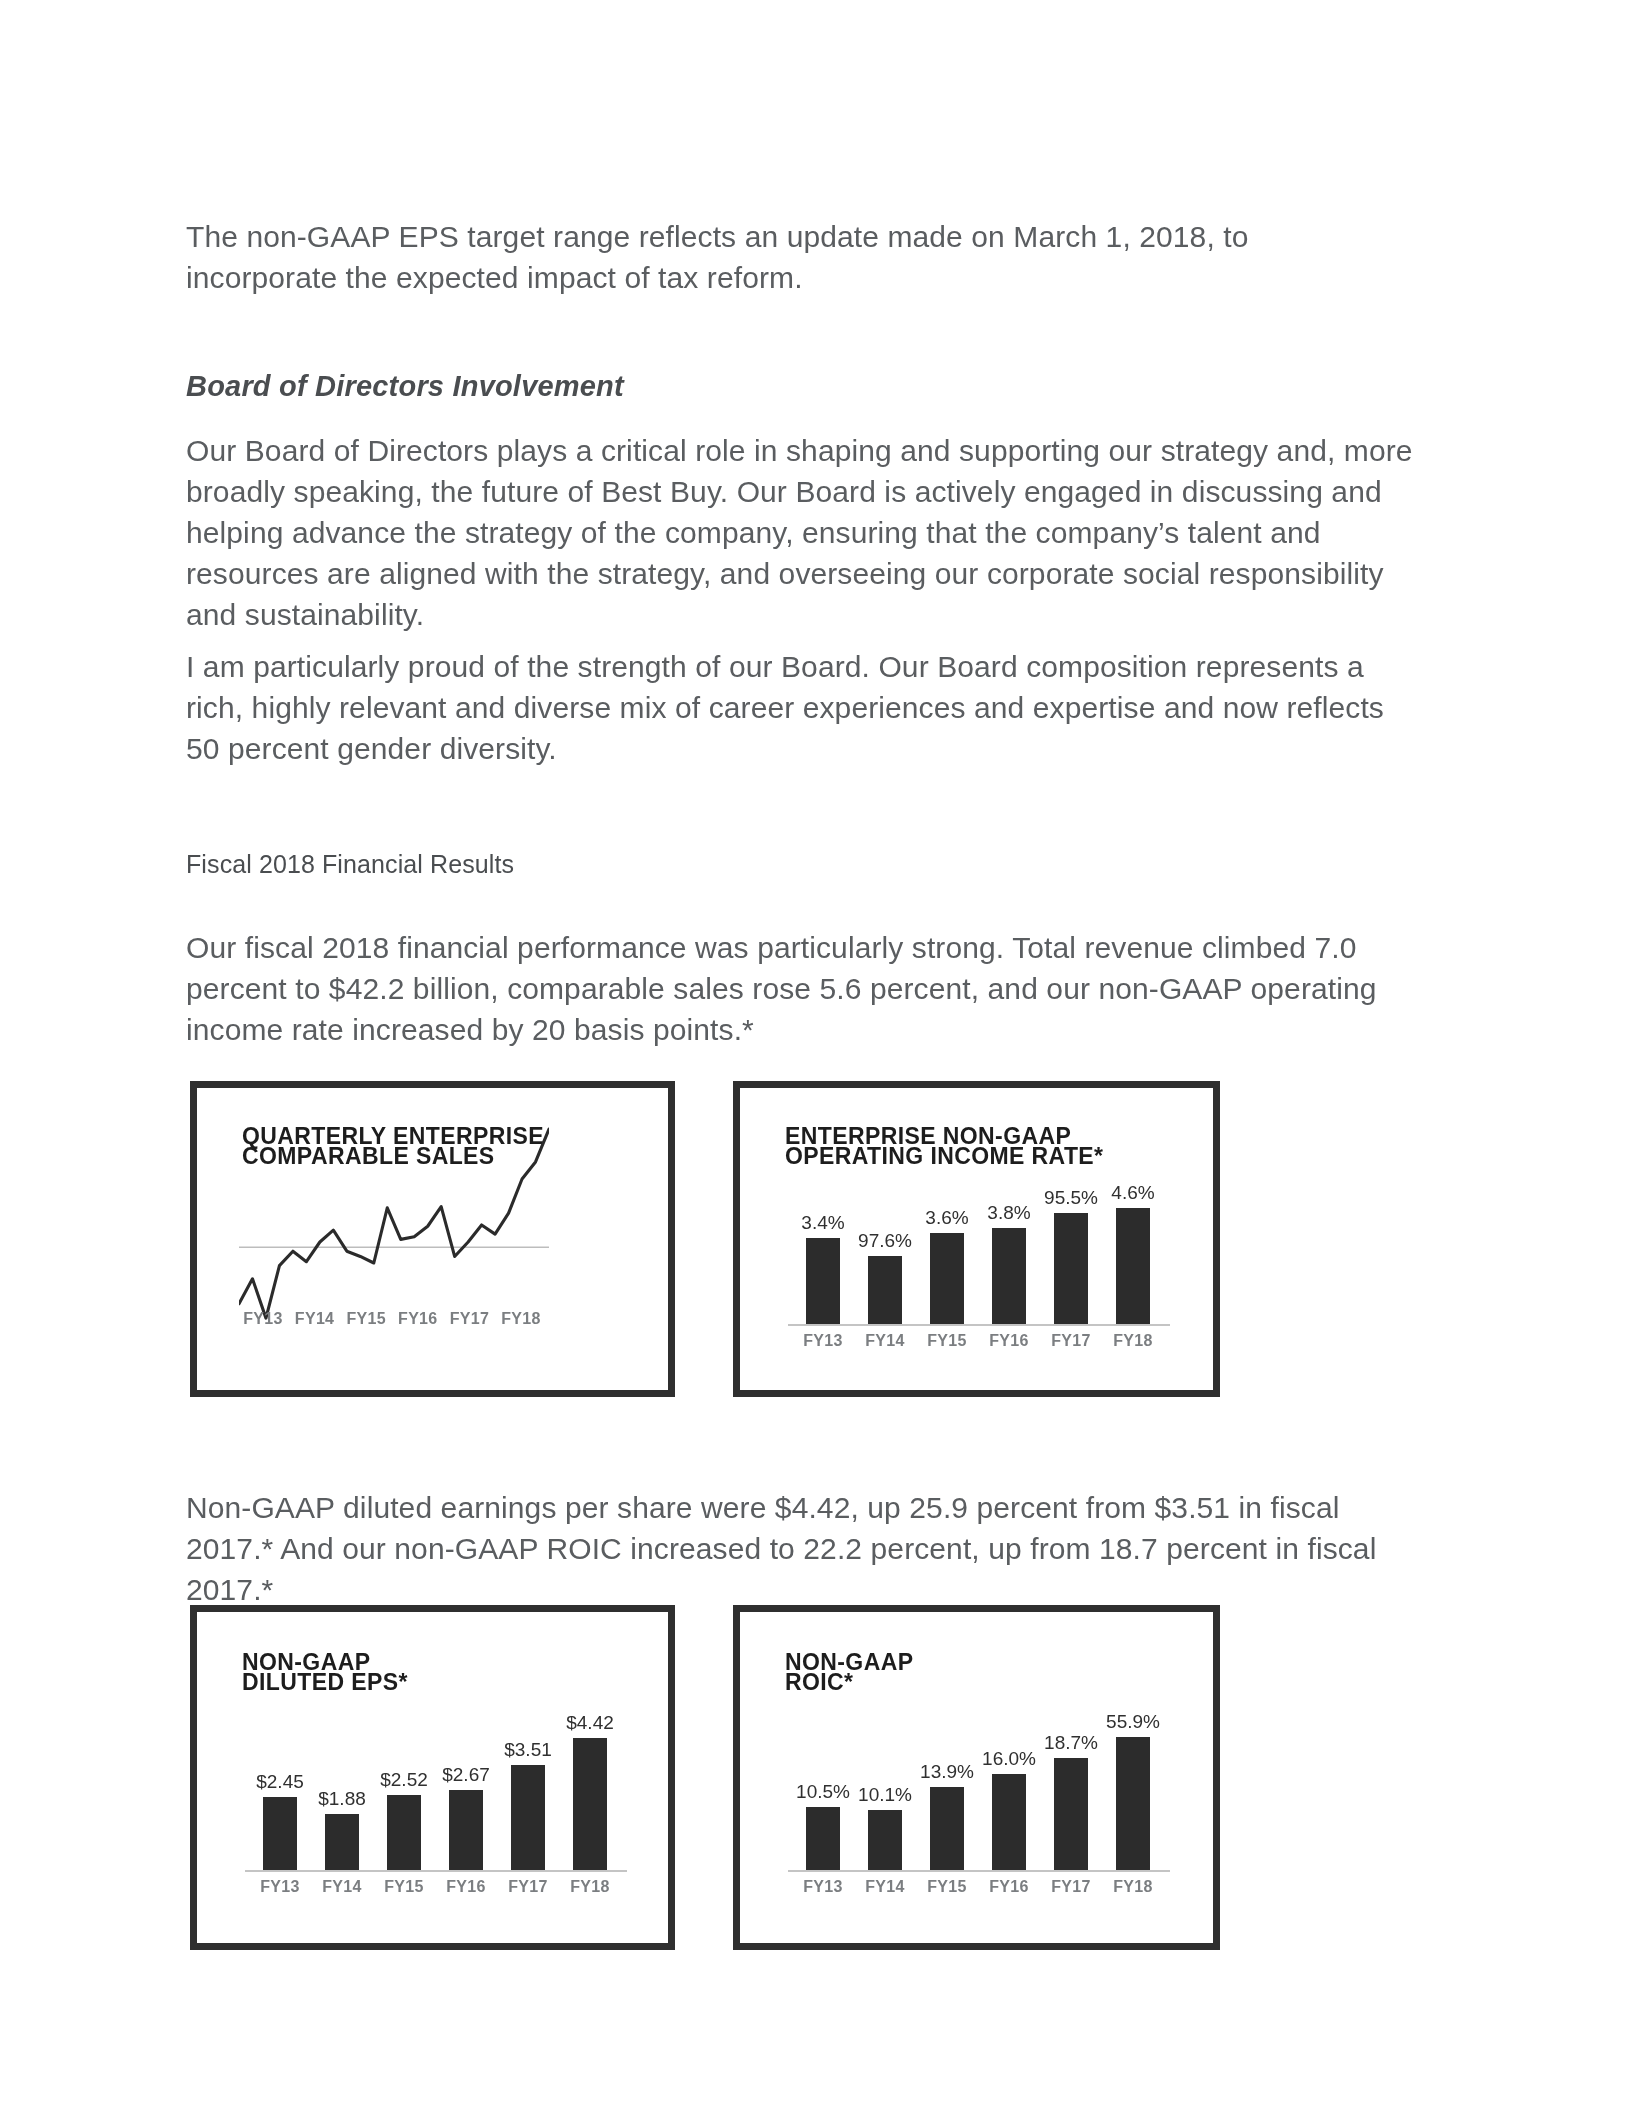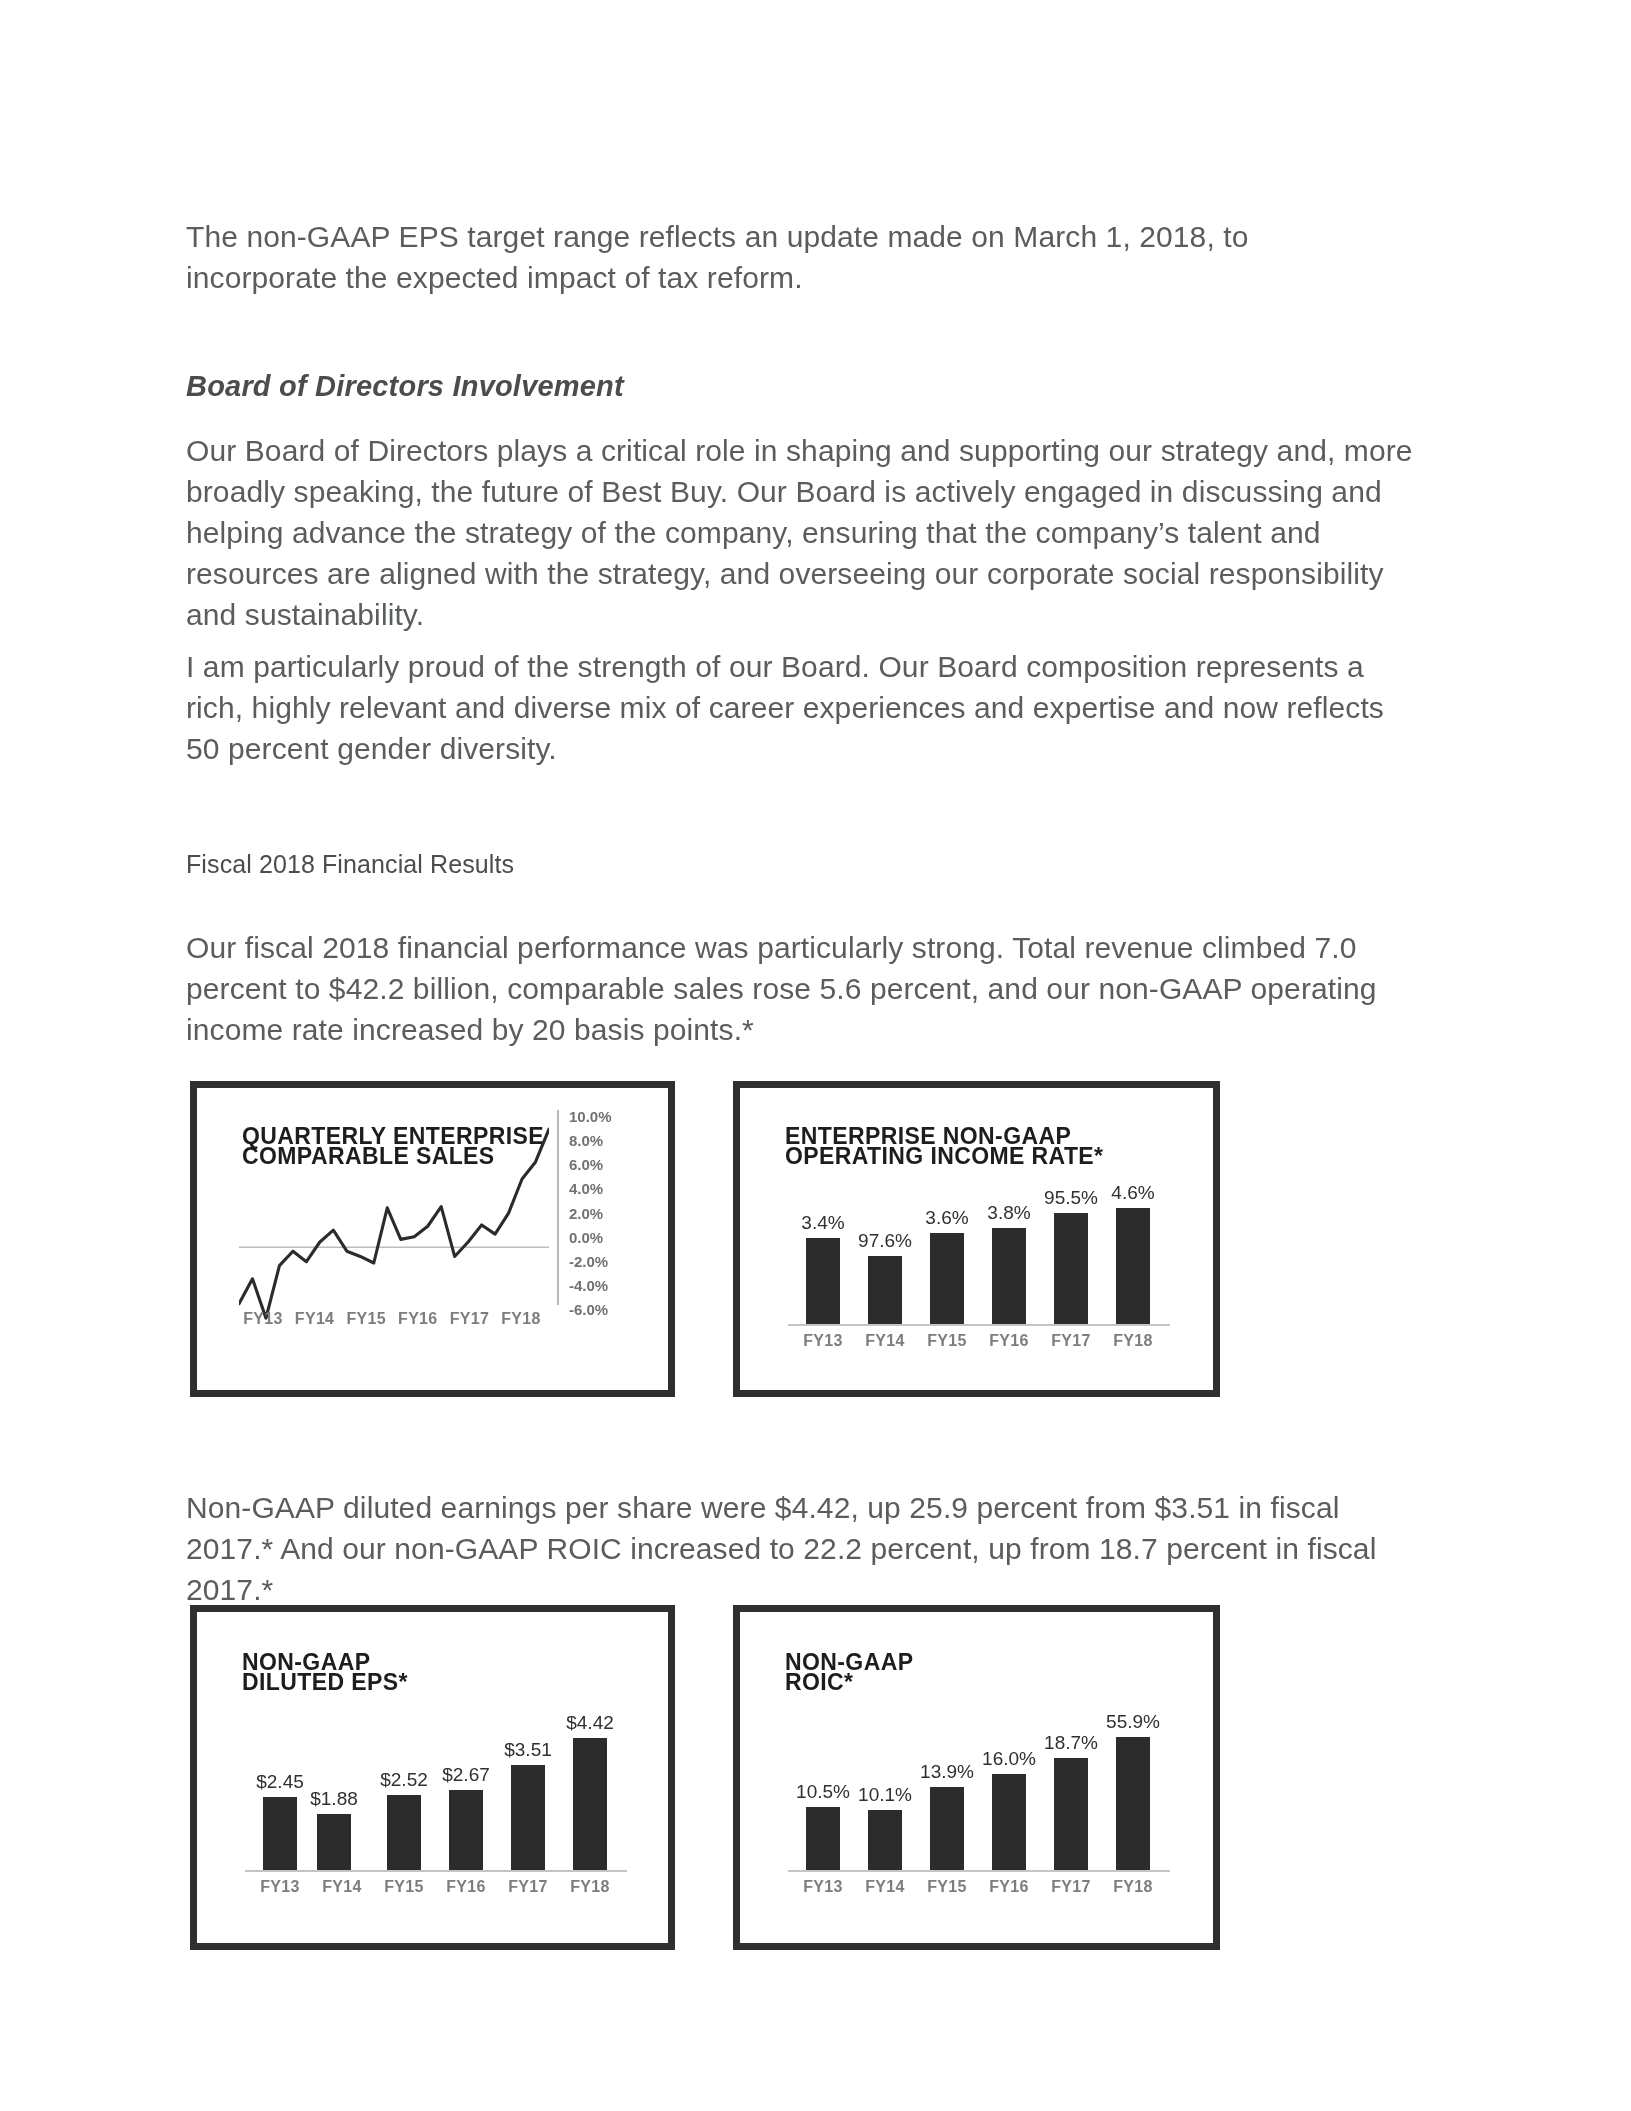--- a/index.html
+++ b/index.html
@@ -187,31 +187,20 @@
 
     <p class="para" id="p-fiscal">Our fiscal 2018 financial performance was particularly strong. Total revenue climbed 7.0 percent to $42.2 billion, comparable sales rose 5.6 percent, and our non-GAAP operating income rate increased by 20 basis points.*</p>
 
     <div class="chart-card" id="card-comp">
       <div class="chart-title" id="comp-title">QUARTERLY ENTERPRISE
 COMPARABLE SALES</div>
       <svg class="line-plot" id="comp-svg" viewBox="0 0 310 210" preserveAspectRatio="none">
           <line x1="0" x2="310" y1="131.25" y2="131.25" stroke="#bdbdbd" stroke-width="1.4" vector-effect="non-scaling-stroke"></line>
           <polyline points="0,187.6875 13.478260869565217,162.75 26.956521739130434,202.125 40.43478260869565,149.625 53.91304347826087,135.1875 67.39130434782608,145.6875 80.8695652173913,126 94.34782608695653,114.1875 107.82608695652173,135.1875 121.30434782608697,140.4375 134.78260869565216,147 148.2608695652174,91.875 161.7391304347826,123.375 175.2173913043478,120.75 188.69565217391306,110.25 202.17391304347825,90.5625 215.65217391304347,140.4375 229.1304347826087,126 242.60869565217394,108.9375 256.0869565217391,118.125 269.5652173913043,97.125 283.04347826086956,63 296.5217391304348,45.9375 310,13.125" fill="none" stroke="#2b2b2b" stroke-width="3.1" stroke-linejoin="round" stroke-linecap="round" vector-effect="non-scaling-stroke"></polyline>
         </svg>
-      <div class="axis-ticks" id="comp-ticks">
-          <div class="tick" style="top: 0px;">10.0%</div>
-          <div class="tick" style="top: 24.125px;">8.0%</div>
-          <div class="tick" style="top: 48.25px;">6.0%</div>
-          <div class="tick" style="top: 72.375px;">4.0%</div>
-          <div class="tick" style="top: 96.5px;">2.0%</div>
-          <div class="tick" style="top: 120.625px;">0.0%</div>
-          <div class="tick" style="top: 144.75px;">-2.0%</div>
-          <div class="tick" style="top: 168.875px;">-4.0%</div>
-          <div class="tick" style="top: 193px;">-6.0%</div>
-        </div>
       <div class="xlabels" id="comp-xlabels">
           <span style="left: 26px;">FY13</span>
           <span style="left: 77.6px;">FY14</span>
           <span style="left: 129.2px;">FY15</span>
           <span style="left: 180.8px;">FY16</span>
           <span style="left: 232.4px;">FY17</span>
           <span style="left: 284px;">FY18</span>
         </div>
     </div>
 
@@ -258,21 +247,21 @@
     <p class="para" id="p-eps">Non-GAAP diluted earnings per share were $4.42, up 25.9 percent from $3.51 in fiscal 2017.* And our non-GAAP ROIC increased to 22.2 percent, up from 18.7 percent in fiscal 2017.*</p>
 
     <div class="chart-card" id="card-eps">
       <div class="chart-title" style="left:45px; top:40px;">NON-GAAP
 DILUTED EPS*</div>
       <div class="bars-area" id="eps-bars" style="left:52px; top:98px; width:372px; height:160px;">
           <div class="bar-col" style="left: 14px; width: 34px; height: 160px;">
             <div class="bar-rect" style="height: 73.271px;"></div>
             <div class="bar-value" style="bottom: 77.271px;">$2.45</div>
           </div>
-          <div class="bar-col" style="left: 68px; width: 34px; height: 160px;">
+          <div class="bar-col" style="left: 76px; width: 34px; height: 160px;">
             <div class="bar-rect" style="height: 56.2243px;"></div>
             <div class="bar-value" style="bottom: 60.2243px;">$1.88</div>
           </div>
           <div class="bar-col" style="left: 138px; width: 34px; height: 160px;">
             <div class="bar-rect" style="height: 75.3645px;"></div>
             <div class="bar-value" style="bottom: 79.3645px;">$2.52</div>
           </div>
           <div class="bar-col" style="left: 200px; width: 34px; height: 160px;">
             <div class="bar-rect" style="height: 79.8505px;"></div>
             <div class="bar-value" style="bottom: 83.8505px;">$2.67</div>

